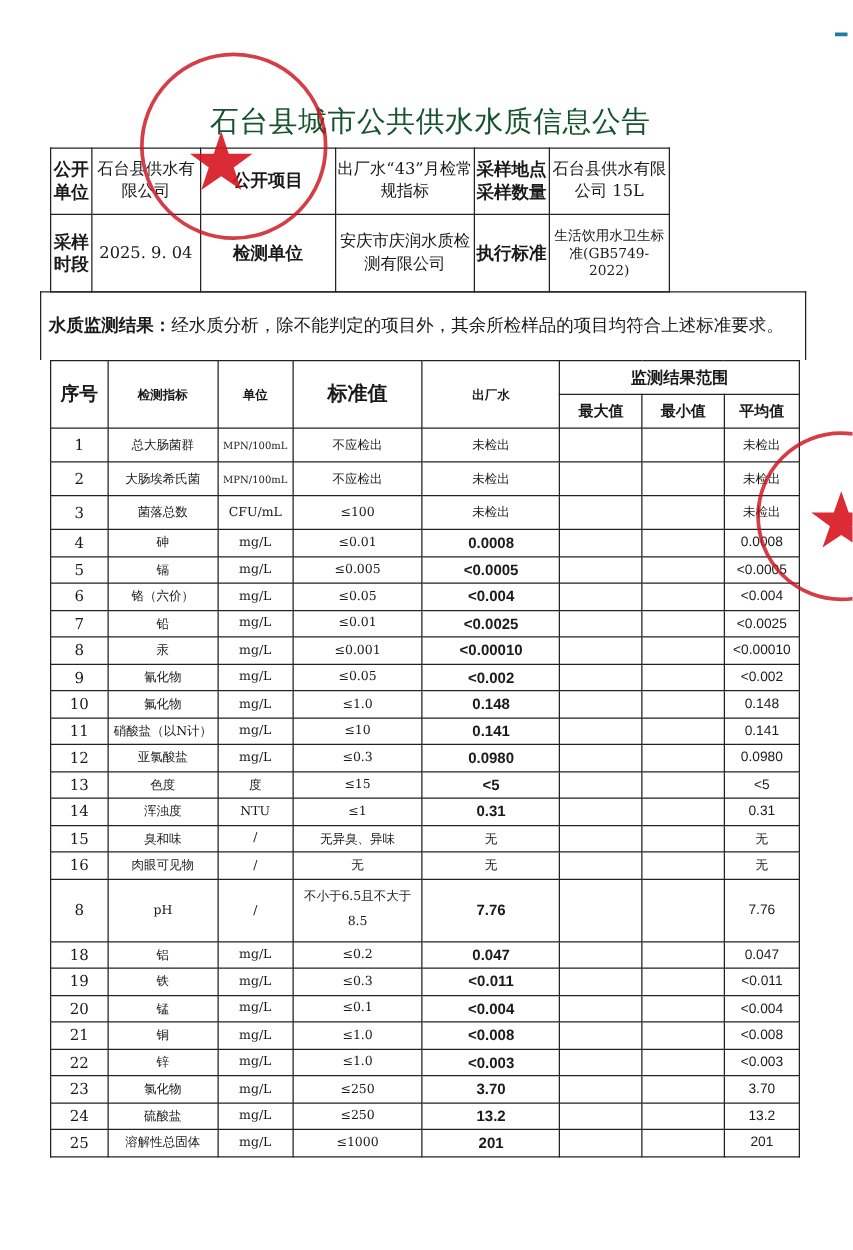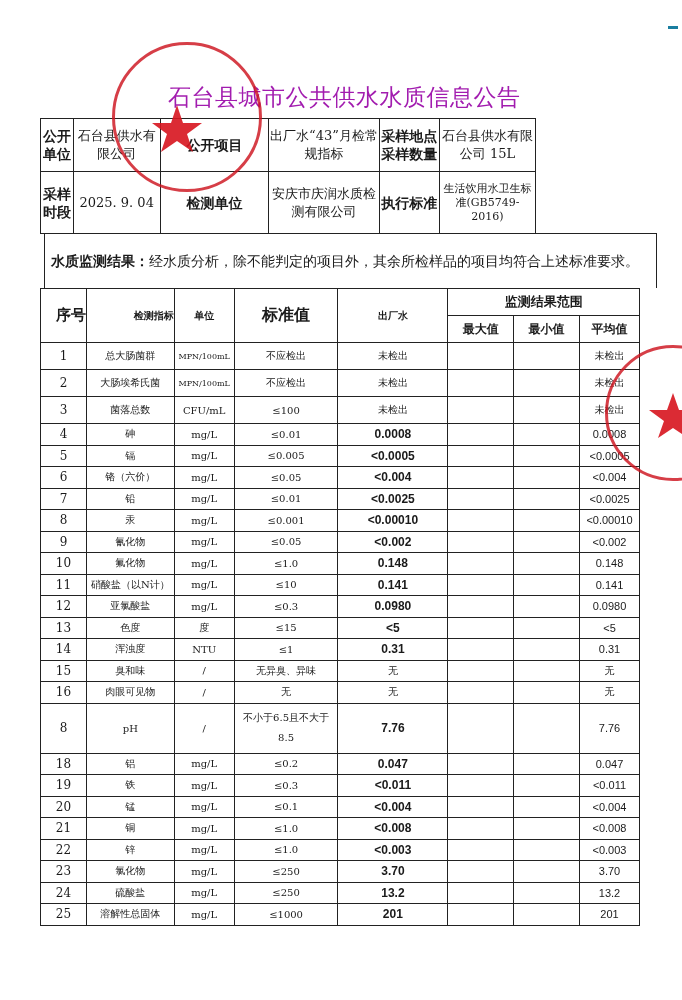--- a/index.html
+++ b/index.html
@@ -1,32 +1,32 @@
 <!DOCTYPE html>
 <html><head>
 <meta charset="utf-8">
 <style>
   html, body { margin: 0; padding: 0; background: #ffffff; }
   body { width: 682px; height: 1000px; position: relative; overflow: hidden;
          font-family: "DejaVu Serif", "Liberation Serif", serif; color: #1a1a1a; }
   .corner-mark { position: absolute; left: 668px; top: 26px; width: 10px; height: 3px; background: #1a7ea0; }
   .title { position: absolute; left: 168px; top: 82px; font-family: "DejaVu Sans", "Liberation Sans", sans-serif;
-           font-size: 23px; letter-spacing: 0.5px; color: #a21caf; white-space: nowrap; }
+           font-size: 23px; letter-spacing: 0.5px; color: #14532d; white-space: nowrap; }
   table { border-collapse: collapse; position: absolute; }
   td { border: 1.4px solid #222; text-align: center; vertical-align: middle; padding: 0; }
   .info { left: 40px; top: 118px; width: 496px; }
   .info td { font-size: 13px; line-height: 18px; }
   .info .lbl { font-family: "DejaVu Sans", "Liberation Sans", sans-serif; font-weight: bold; font-size: 14px; }
-  .result-row { position: absolute; left: 44px; top: 233px; width: 613px; height: 55px; border: 1.4px solid #222;
+  .result-row { position: absolute; left: 32px; top: 233px; width: 613px; height: 55px; border: 1.4px solid #222;
                 border-bottom: none; font-size: 14px; line-height: 55px; padding-left: 6px; box-sizing: border-box; white-space: nowrap; }
   .result-row .lbl { font-family: "DejaVu Sans", "Liberation Sans", sans-serif; font-weight: bold; }
   .data { left: 40px; top: 288px; width: 600px; }
   .data td { font-size: 10px; height: 20.5px; }
   .data .hdr { font-family: "DejaVu Sans", "Liberation Sans", sans-serif; font-weight: bold; font-size: 12px; }
-  .data .hdr-big { font-size: 15px; text-align: right; }
+  .data .hdr-big { font-size: 15px; }
   .data .num { font-size: 12px; }
   .data .val { font-family: "Liberation Sans", "DejaVu Sans", sans-serif; font-size: 12px; font-weight: bold; }
   .data .avg { font-family: "Liberation Sans", "DejaVu Sans", sans-serif; font-size: 11px; }
   .data .avg.txt { font-family: "DejaVu Serif", serif; font-size: 10px; }
   .stamp { position: absolute; border-radius: 50%; border: 3px solid rgba(205,20,30,0.82); pointer-events: none; }
   .stamp svg { position: absolute; left: 0; top: 0; }
 </style>
 </head>
 <body>
 
@@ -51,21 +51,21 @@
     <td>出厂水“43”月检常规指标</td>
     <td class="lbl">采样地点采样数量</td>
     <td>石台县供水有限公司 15L</td>
   </tr>
   <tr style="height:62px">
     <td class="lbl">采样时段</td>
     <td>2025. 9. 04</td>
     <td class="lbl">检测单位</td>
     <td>安庆市庆润水质检测有限公司</td>
     <td class="lbl">执行标准</td>
-    <td style="font-size:11px;line-height:14px">生活饮用水卫生标准(GB5749-2016)</td>
+    <td style="font-size:11px;line-height:14px">生活饮用水卫生标准(GB5749-2022)</td>
   </tr>
 </tbody>
   </table>
 
 <div class="result-row">
   <span class="lbl">水质监测结果：</span><span>经水质分析，除不能判定的项目外，其余所检样品的项目均符合上述标准要求。</span>
 </div>
 
 <table class="data">
   <colgroup>

